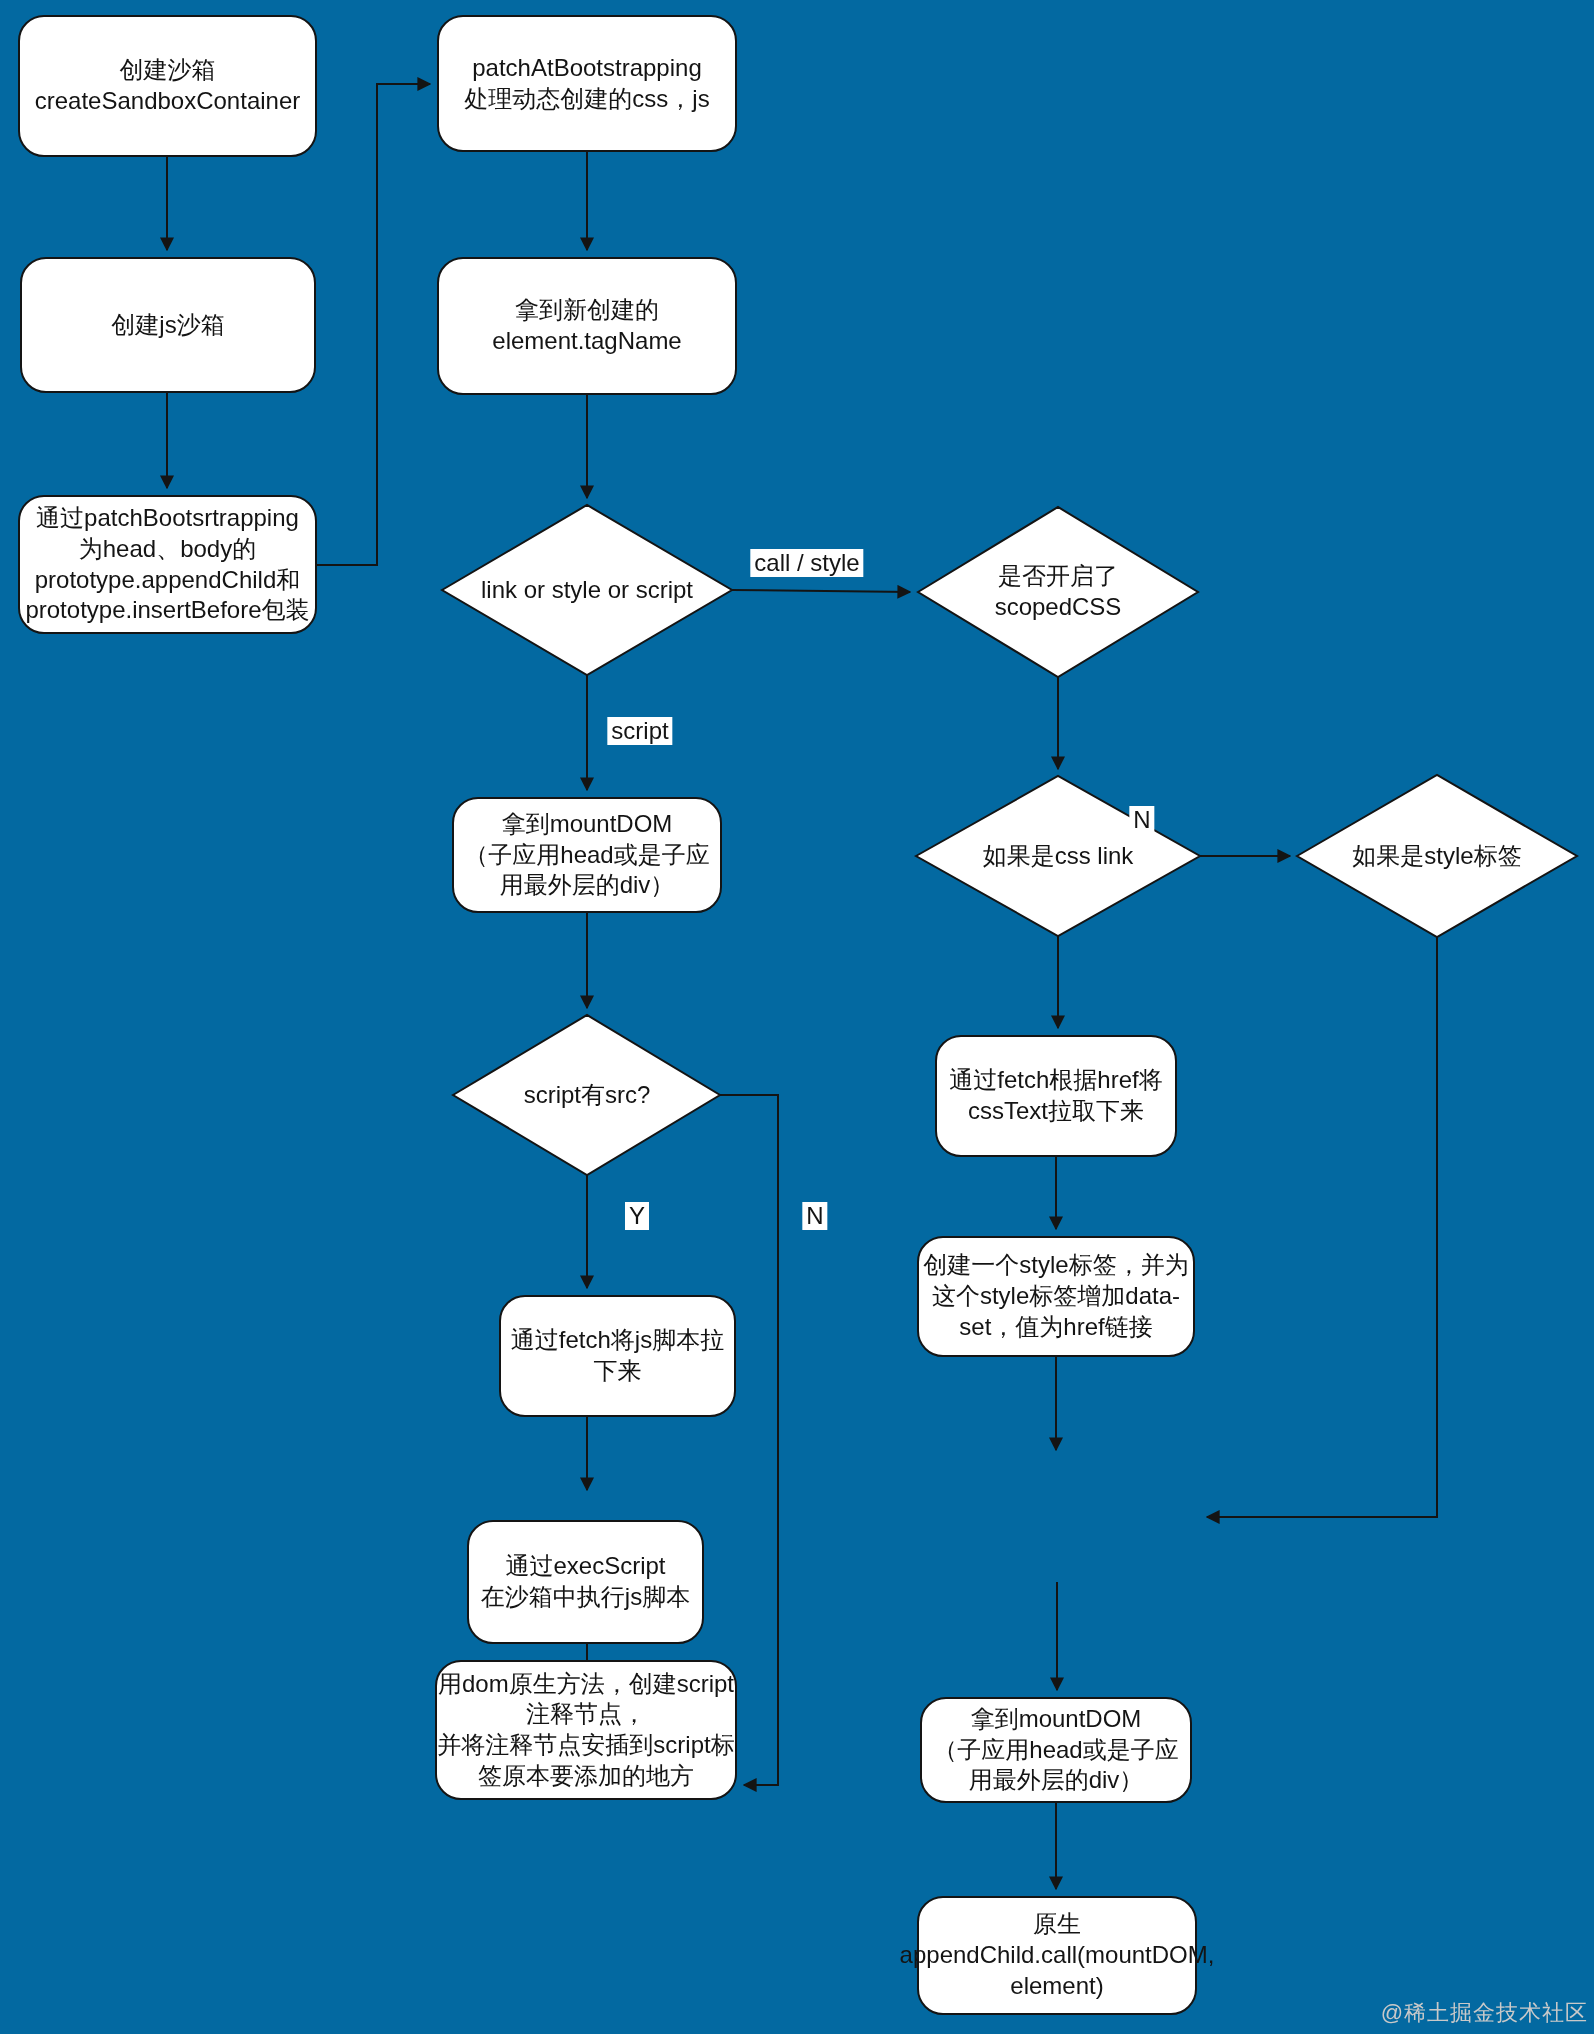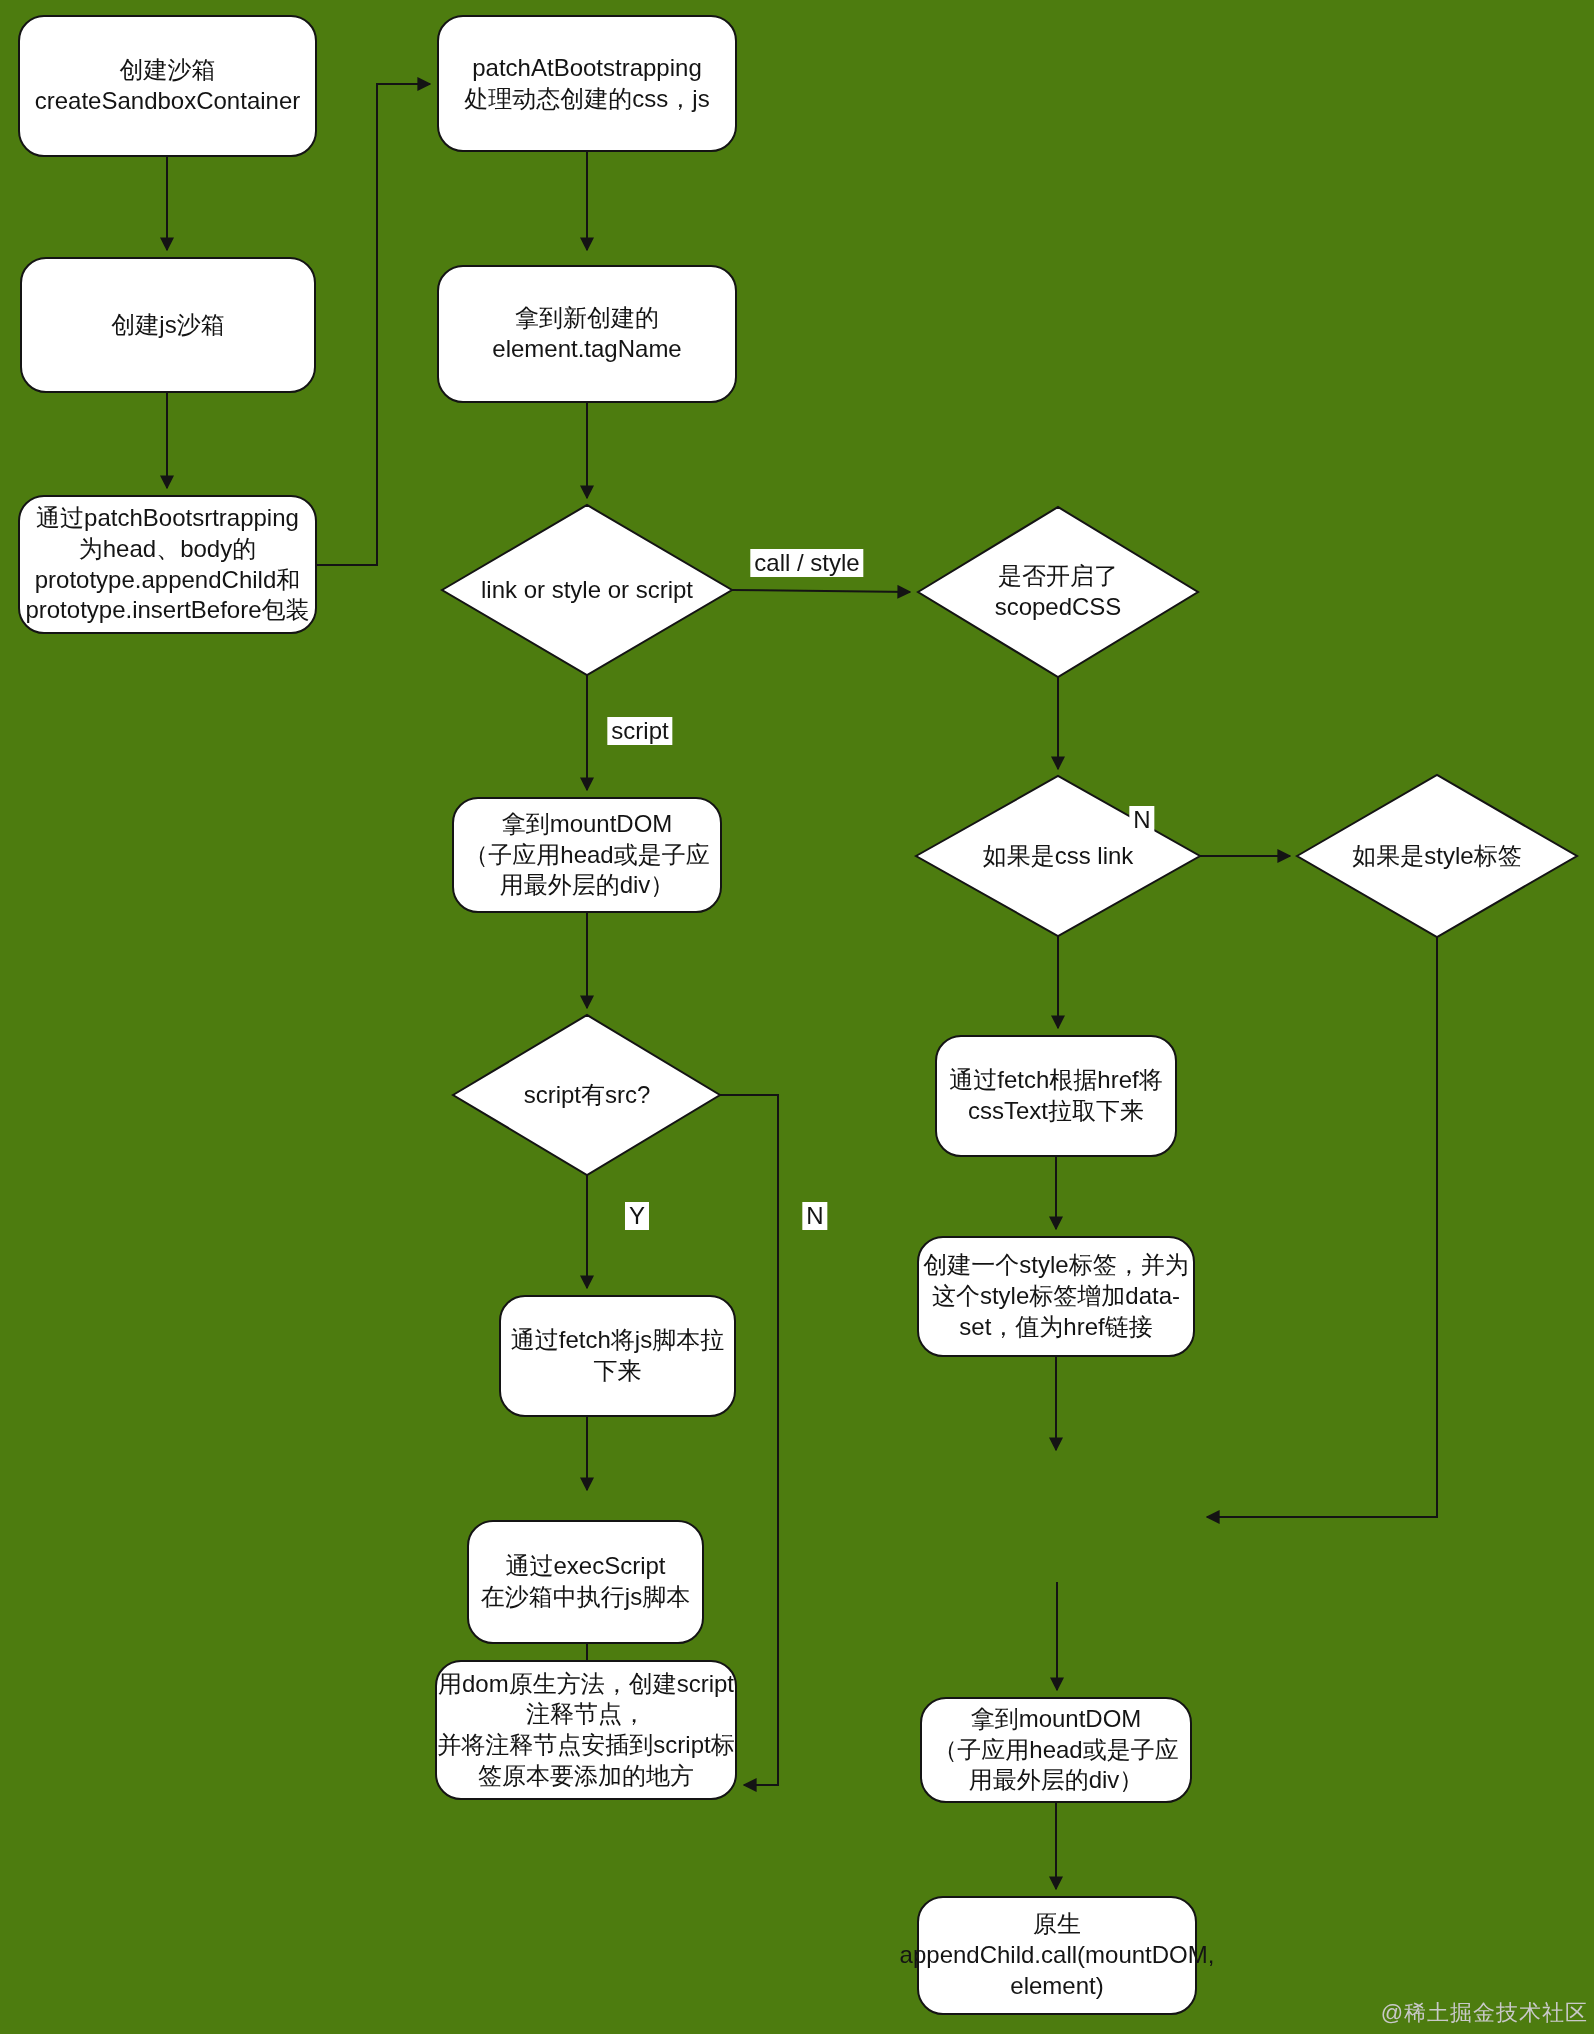--- a/index.html
+++ b/index.html
@@ -1,19 +1,19 @@
 <!DOCTYPE html>
 <html><head>
 <meta charset="utf-8">
 <style>
   html,body{margin:0;padding:0;background:#ffffff;}
   #canvas{
     position:relative;
     width:1594px;height:2034px;
-    background:#4d7c0f;
+    background:#0369a1;
     font-family:"Liberation Sans","DejaVu Sans",sans-serif;
     color:#141414;
   }
   #connector-layer{position:absolute;left:0;top:0;z-index:0;}
   .edge{fill:none;stroke:#141414;stroke-width:2;}
   .decision-shape{fill:#ffffff;stroke:#141414;stroke-width:2;}
   .node{
     position:absolute;z-index:1;
     background:#ffffff;
     border:2px solid #141414;
@@ -102,21 +102,21 @@
 
   <div class="node" style="left:20px;top:257px;width:296px;height:136px;">
     <div class="node-label">创建js沙箱</div>
   </div>
 
   <div class="node" style="left:437px;top:15px;width:300px;height:137px;">
     <div class="node-label">patchAtBootstrapping
 处理动态创建的css，js</div>
   </div>
 
-  <div class="node" style="left:437px;top:257px;width:300px;height:138px;margin-top:8px;">
+  <div class="node" style="left:437px;top:257px;width:300px;height:138px;">
     <div class="node-label">拿到新创建的
 element.tagName</div>
   </div>
 
   <div class="node" style="left:452px;top:797px;width:270px;height:116px;">
     <div class="node-label">拿到mountDOM
 （子应用head或是子应
 用最外层的div）</div>
   </div>
 

